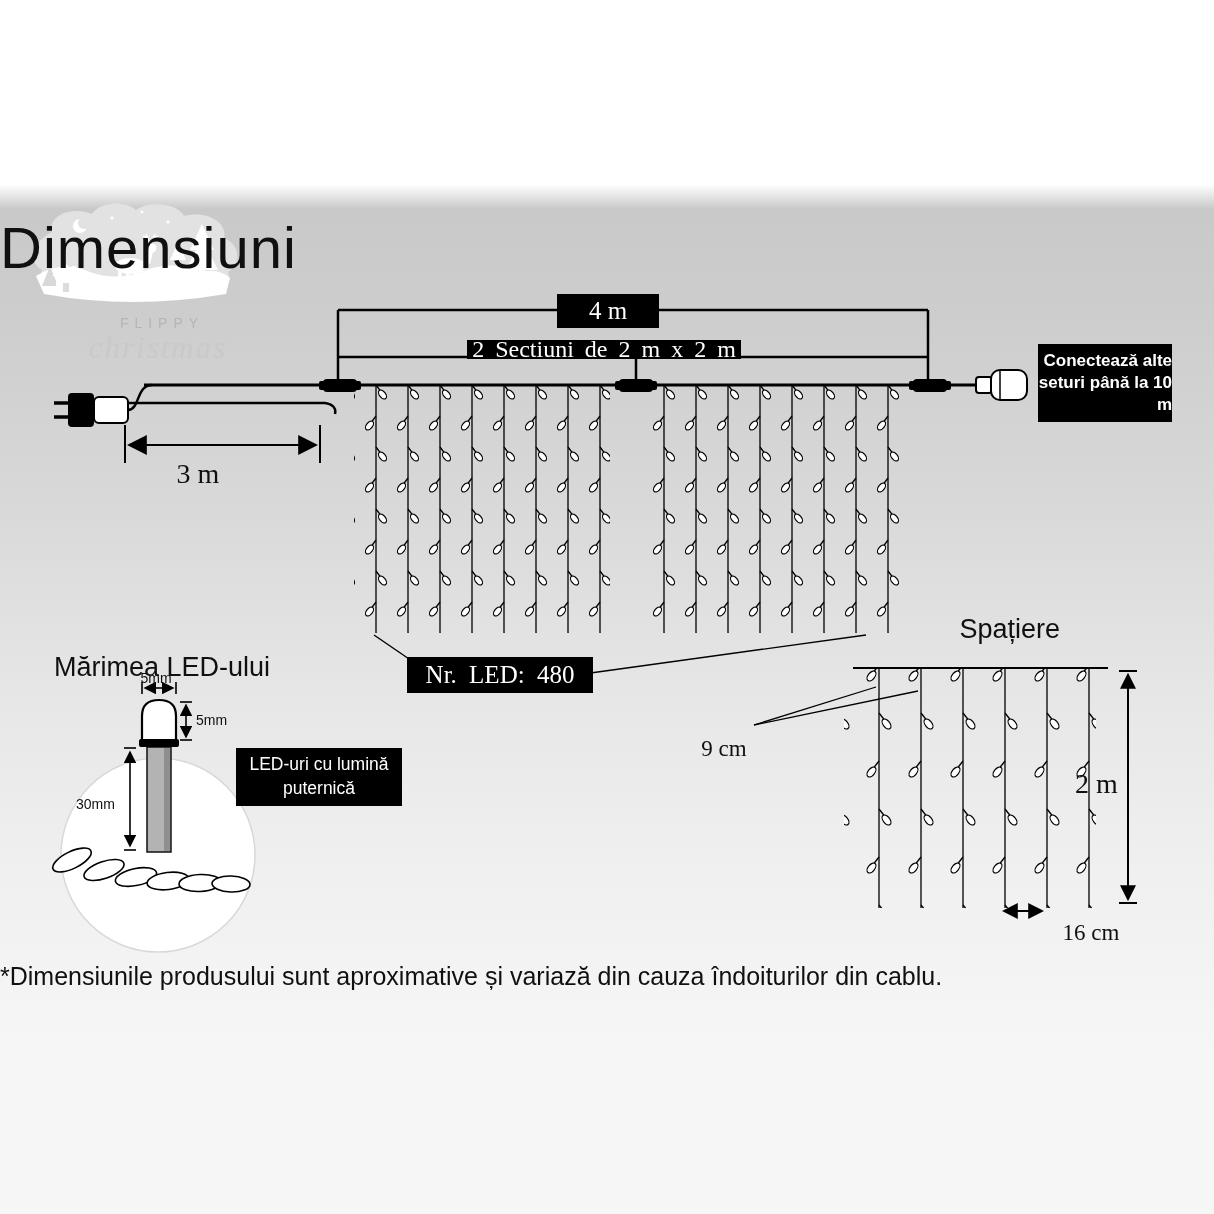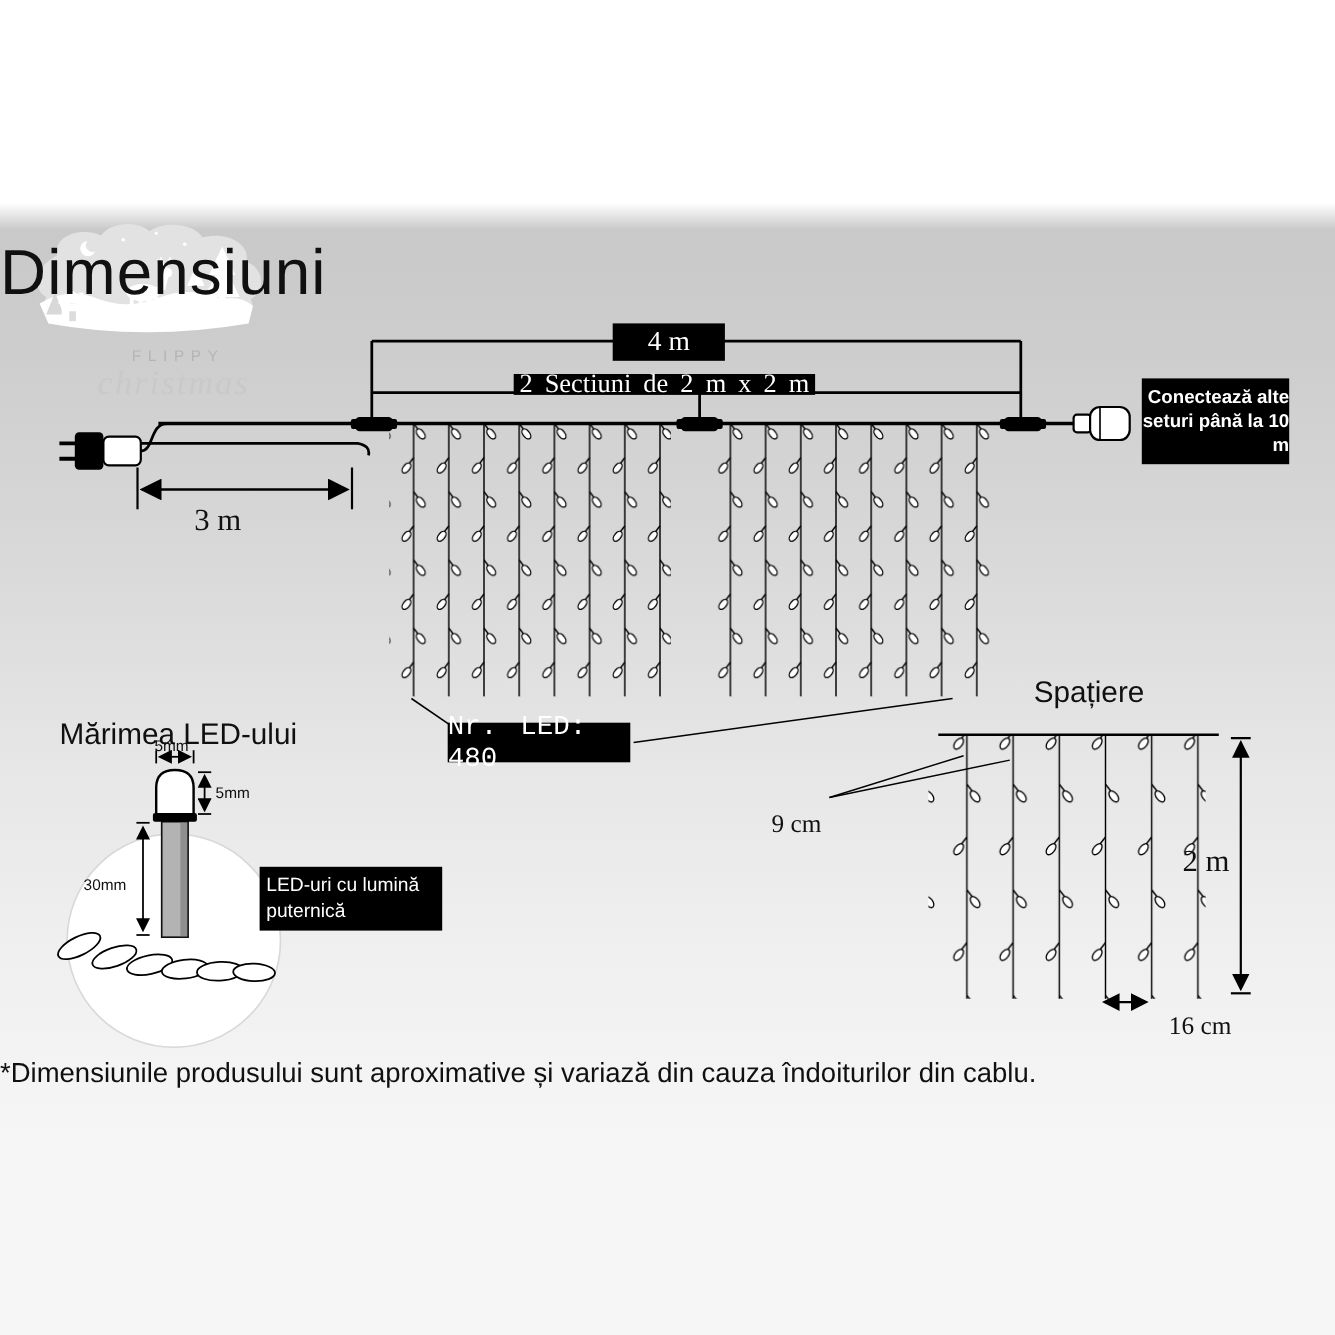--- a/index.html
+++ b/index.html
@@ -155,21 +155,21 @@
       <line x1="826" y1="350" x2="536" y2="390"></line>
     </g>
   </svg>
 
   <div class="bb serif" style="left:557px;top:294px;width:102px;height:34px;font-size:25px;">4 m</div>
 
   <div class="bb serif" style="left:467px;top:340px;width:274px;height:19px;font-size:24px;word-spacing:5px;">2 Sectiuni de 2 m x 2 m</div>
 
   <div class="lbl serif" style="left:148px;top:458px;width:100px;text-align:center;font-size:28px;">3 m</div>
 
-  <div class="bb serif" style="left:407px;top:657px;width:166px;height:36px;font-size:25px;word-spacing:6px;font-family:Liberation Mono, monospace;">Nr. LED: 480</div>
+  <div class="bb serif" style="left:407px;top:657px;width:186px;height:36px;font-size:25px;word-spacing:6px;">Nr. LED: 480</div>
 
   <div class="bb" style="left:1038px;top:344px;width:134px;height:78px;font-size:17px;font-weight:bold;
        justify-content:flex-start;text-align:right;padding:6px 0;line-height:1.3;">Conectează alte seturi până la 10 m</div>
 
   <div class="lbl" style="left:54px;top:652px;font-size:27px;">Mărimea LED-ului</div>
 
   <svg class="abs" style="left:40px;top:660px;" width="420" height="310" viewBox="0 0 420 310">
     <defs>
       <marker id="arr-s" viewBox="0 0 10 10" refX="8" refY="5" markerWidth="8" markerHeight="8" orient="auto-start-reverse">
         <path d="M0,0 L10,5 L0,10 z" fill="#000"></path>
@@ -209,24 +209,24 @@
       <line x1="84" y1="88" x2="96" y2="88"></line>
       <line x1="84" y1="190" x2="96" y2="190"></line>
       <line x1="90" y1="93" x2="90" y2="185" marker-start="url(#arr-s)" marker-end="url(#arr-s)"></line>
     </g>
   </svg>
 
   <div class="lbl" style="left:132px;top:670px;width:48px;text-align:center;font-size:14px;">5mm</div>
   <div class="lbl" style="left:196px;top:712px;font-size:14px;">5mm</div>
   <div class="lbl" style="left:76px;top:796px;font-size:14px;">30mm</div>
 
-  <div class="bb" style="left:236px;top:788px;width:166px;height:58px;font-size:17.5px;
-       line-height:1.35;text-align:left;padding:4px 6px;">LED-uri cu lumină puternică</div>
-
-  <div class="lbl" style="left:920px;top:614px;width:140px;text-align:center;font-size:27px;">Spațiere</div>
+  <div class="bb" style="left:236px;top:748px;width:166px;height:58px;font-size:17.5px;
+       line-height:1.35;text-align:center;padding:4px 6px;">LED-uri cu lumină puternică</div>
+
+  <div class="lbl" style="left:920px;top:614px;width:140px;text-align:right;font-size:27px;">Spațiere</div>
 
   <svg class="abs" style="left:690px;top:655px;" width="510" height="310" viewBox="0 0 510 310">
     <defs>
       <marker id="arr-p" viewBox="0 0 10 10" refX="8" refY="5" markerWidth="8" markerHeight="8" orient="auto-start-reverse">
         <path d="M0,0 L10,5 L0,10 z" fill="#000"></path>
       </marker>
       <pattern id="pat-led2" width="42" height="96" patternUnits="userSpaceOnUse">
         <line x1="21" y1="0" x2="21" y2="96" stroke="#000" stroke-width="1.3"></line>
         <path d="M21,10 L15.5,17" stroke="#000" stroke-width="1.3" fill="none"></path>
         <ellipse cx="13.5" cy="21" rx="3.3" ry="5.8" transform="rotate(38 13.5 21)" fill="#fff" stroke="#000" stroke-width="1.2"></ellipse>

